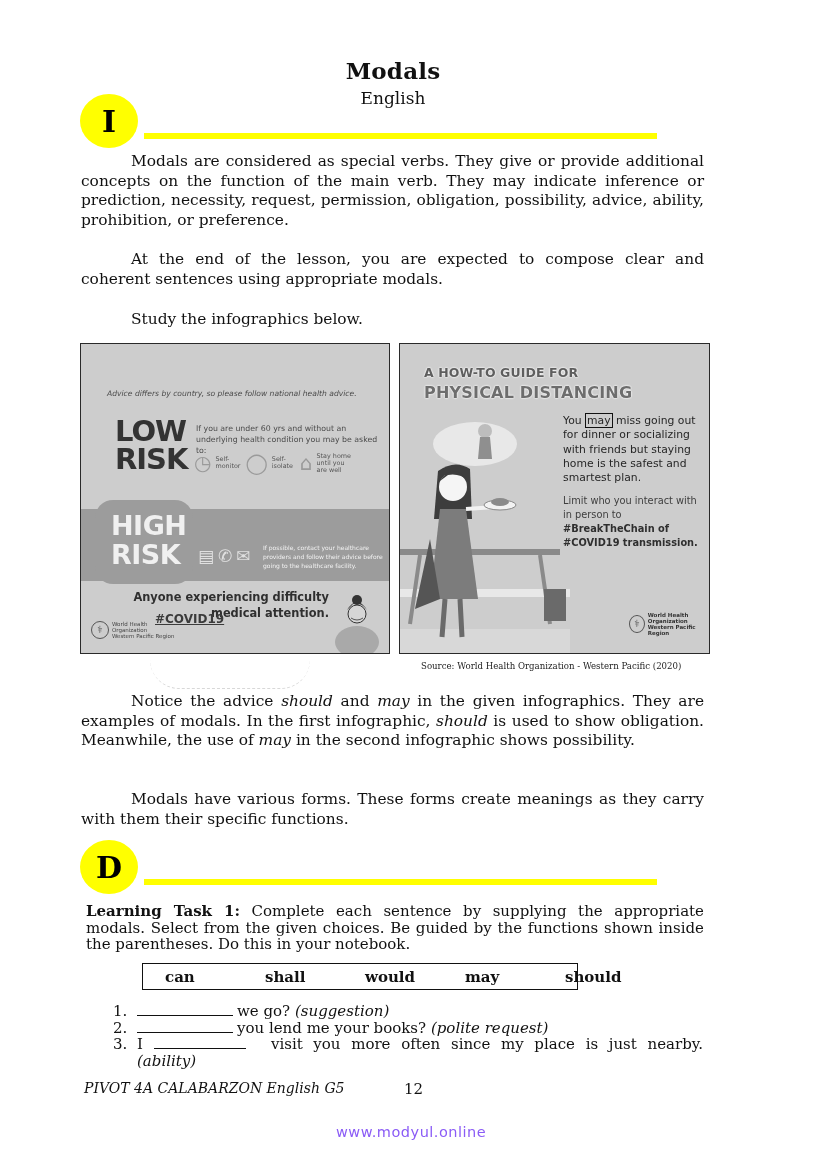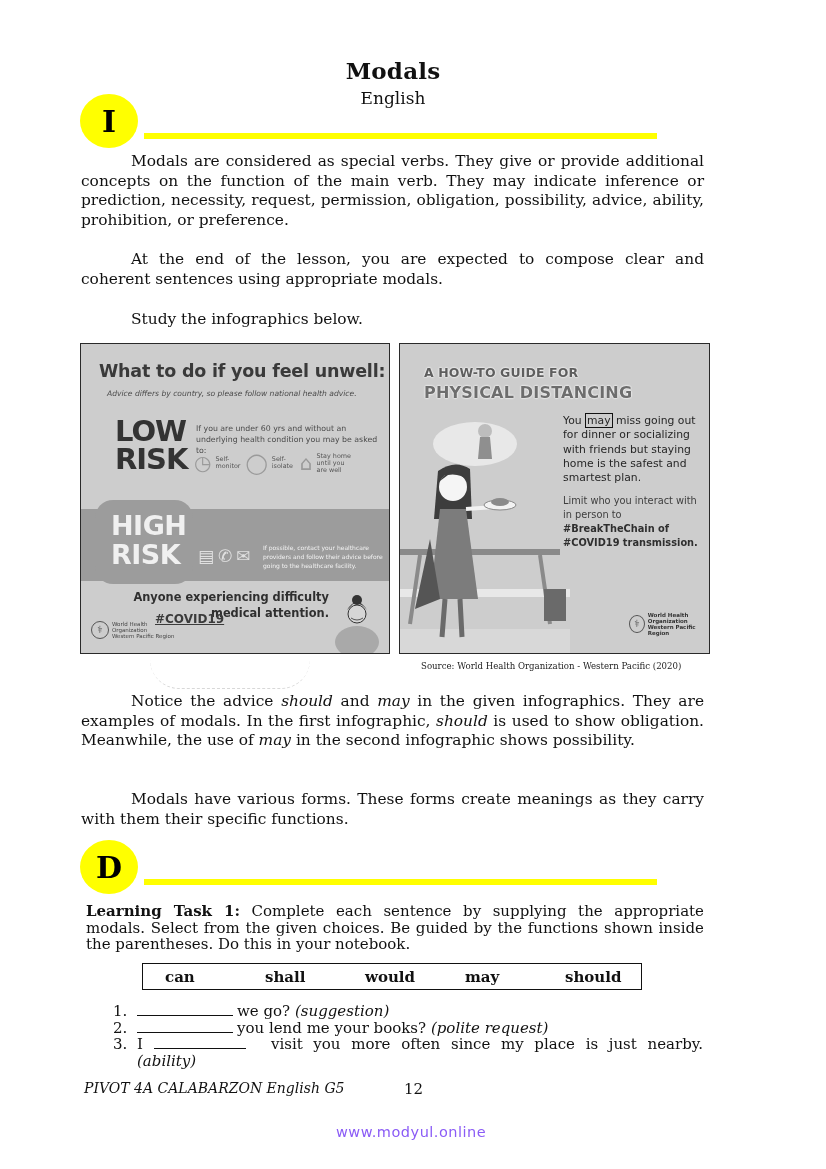--- a/index.html
+++ b/index.html
@@ -62,21 +62,21 @@
   .limit-text { left:163px; top:150px; font-size:9.8px; color:#3e3e3e; line-height:14px; width:140px; }
   .limit-text b { color:#2f2f2f; }
   .woman2 { left:0; top:65px; width:170px; height:246px; }
   .who2 { left:229px; top:268px; font-size:5.5px; color:#333; line-height:6px; display:flex; gap:3px; align-items:center; }
   .source { left:421px; top:661px; font-size:8.6px; color:#222; }
 
   
   .task { left:86px; top:903px; width:618px; font-size:15px; line-height:16.6px; text-align:justify; }
   .task b { font-weight:bold; }
   .choices {
-    left:142px; top:963px; width:500px; height:27px; border:1.5px solid #111; box-sizing:border-box;
+    left:142px; top:963px; width:436px; height:27px; border:1.5px solid #111; box-sizing:border-box;
     display:flex; align-items:center; font-weight:bold; font-size:15px;
   }
   .choices span { position:absolute; top:4px; }
   .items { left:113px; top:1003px; width:590px; font-size:15px; line-height:16.6px; }
   .item { display:flex; }
   .item .num { width:24px; }
   .item .blank { display:inline-block; width:96px; border-bottom:1px solid #111; height:12px; margin-right:4px; }
   .item i { font-style:italic; }
   .footer { left:84px; top:1080px; font-size:14px; font-style:italic; }
   .pagenum { left:404px; top:1080px; font-size:15px; }
@@ -90,21 +90,20 @@
 <div class="abs subtitle">English</div>
 
 <div class="abs badge" style="left:80px;top:94px;">I</div>
 <div class="abs bar" style="left:144px;top:133px;width:513px;"></div>
 
 <div class="abs para" style="top:152px;"><span class="indent"></span><span>Modals are considered as special verbs. They give or provide additional concepts on the function of the main verb. They may indicate inference or prediction, necessity, request, permission, obligation, possibility, advice, ability, prohibition, or preference.</span></div>
 <div class="abs para" style="top:250px;"><span class="indent"></span><span>At the end of the lesson, you are expected to compose clear and coherent sentences using appropriate modals.</span></div>
 <div class="abs para" style="top:310px;"><span class="indent"></span><span>Study the infographics below.</span></div>
 
 <div class="abs info info1">
-  <div class="abs i1-head">What to do if you feel unwell:</div>
   <div class="abs i1-sub">Advice differs by country, so please follow national health advice.</div>
   <div class="abs low">
     <div>LOW</div>
     <div>RISK</div>
   </div>
   <div class="abs low-text">If you are under 60 yrs and without an underlying health condition you may be asked to:</div>
   <div class="abs icons-row">
     <span class="icon-glyph">◷</span>
     <span style="width:26px;line-height:7px;">Self-monitor</span>
     <span class="icon-glyph">◯</span>

